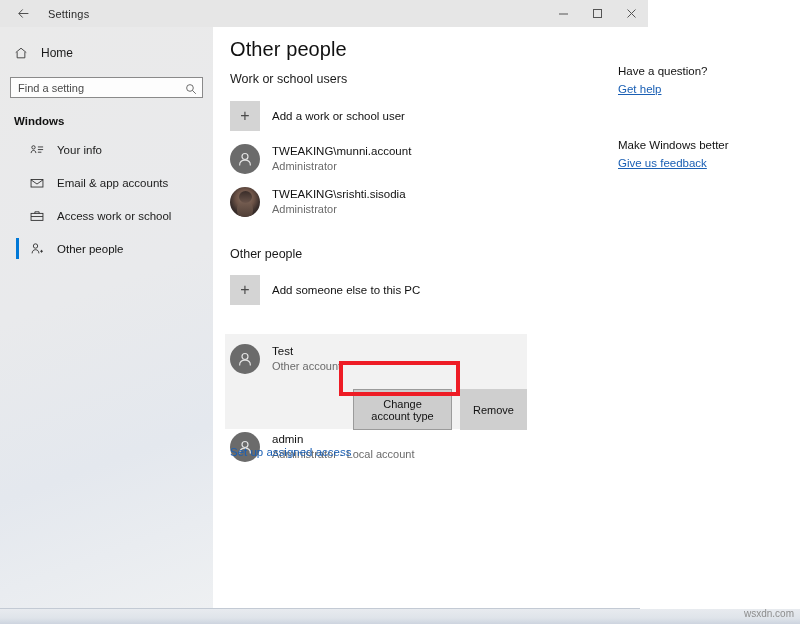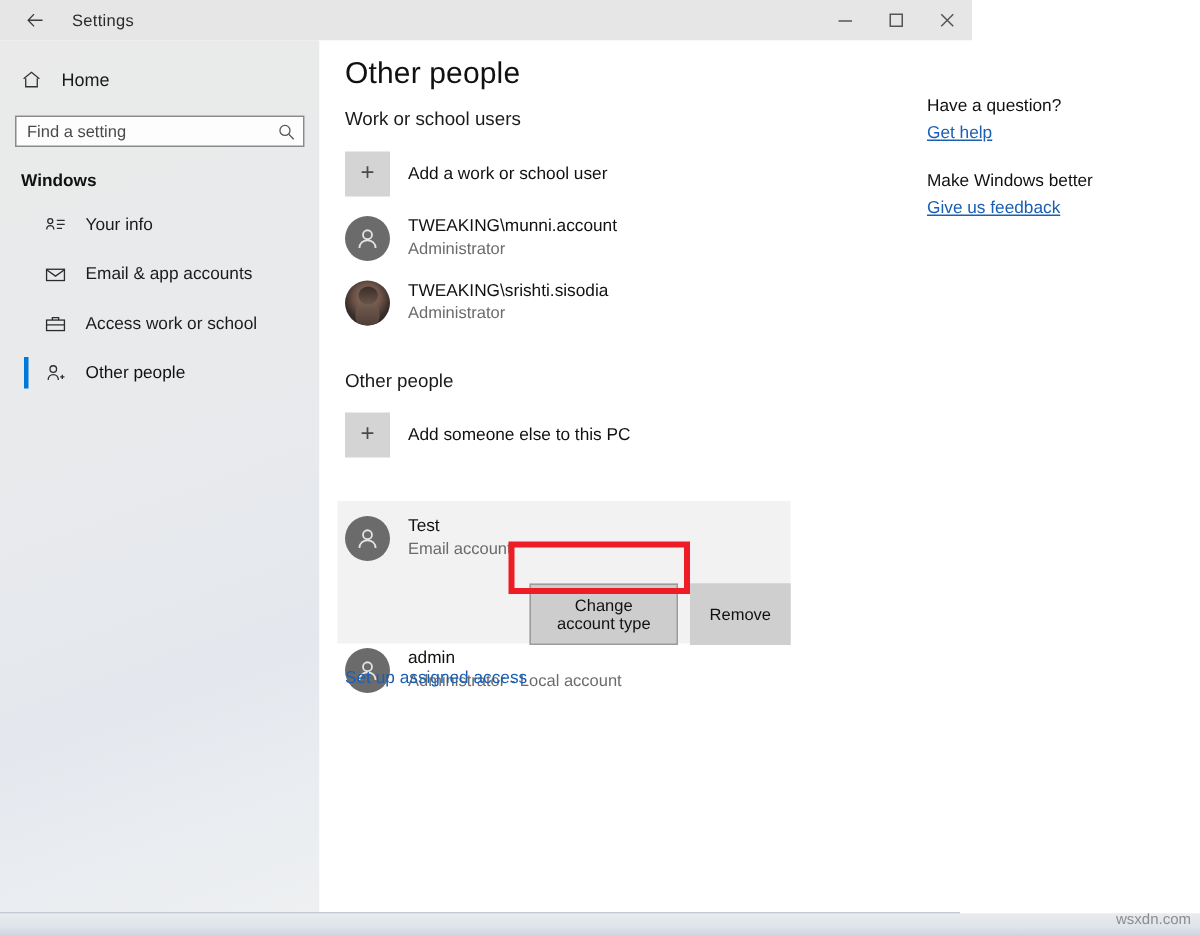--- a/index.html
+++ b/index.html
@@ -188,21 +188,21 @@
 
   .link {
     font-size: 11.5px; color: #1a5fb4; text-decoration: none;
   }
   #assigned { position: absolute; left: 17px; top: 419px; }
 
   
   .helppane { position: absolute; left: 405px; top: 38px; width: 175px; }
   .help-h { font-size: 11.5px; color: #111; }
   .help-l { font-size: 11.5px; color: #1a5fb4; margin-top: 6px; display:block; }
-  .help-block2 { margin-top: 20px; }
+  .help-block2 { margin-top: 44px; }
 
   .watermark {
     position: absolute; right: 6px; bottom: 5px;
     font-size: 10px; color: #8d8d8d;
   }
   .bottombar {
     position: absolute; left: 0; bottom: 0;
     width: 800px; height: 16px;
     background: linear-gradient(180deg,#e8ebef 0%,#dfe4ea 60%,#cdd4df 100%);
     border-top: 1px solid #c3cad4;
@@ -363,21 +363,21 @@
     <div class="acct-card">
       <div class="user-row">
         <span class="avatar">
           <svg width="18" height="18" viewBox="0 0 18 18">
               <circle cx="9" cy="6.5" r="3" fill="none" stroke="#e3e3e3" stroke-width="1.2"></circle>
               <path d="M3.6 15.4 c0-3.3 2.4-5.2 5.4-5.2 s5.4 1.9 5.4 5.2" fill="none" stroke="#e3e3e3" stroke-width="1.2"></path>
             </svg>
         </span>
         <span class="u-text">
           <span class="u-name" style="display:block">Test</span>
-          <span class="u-sub" style="display:block">Email account</span>
+          <span class="u-sub" style="display:block">Other account</span>
         </span>
       </div>
       <div class="btnrow">
         <button class="winbtn" id="btnChange">Change account type</button>
         <button class="winbtn">Remove</button>
       </div>
     </div>
 
     <div class="user-row" style="top:405px">
       <span class="avatar">

